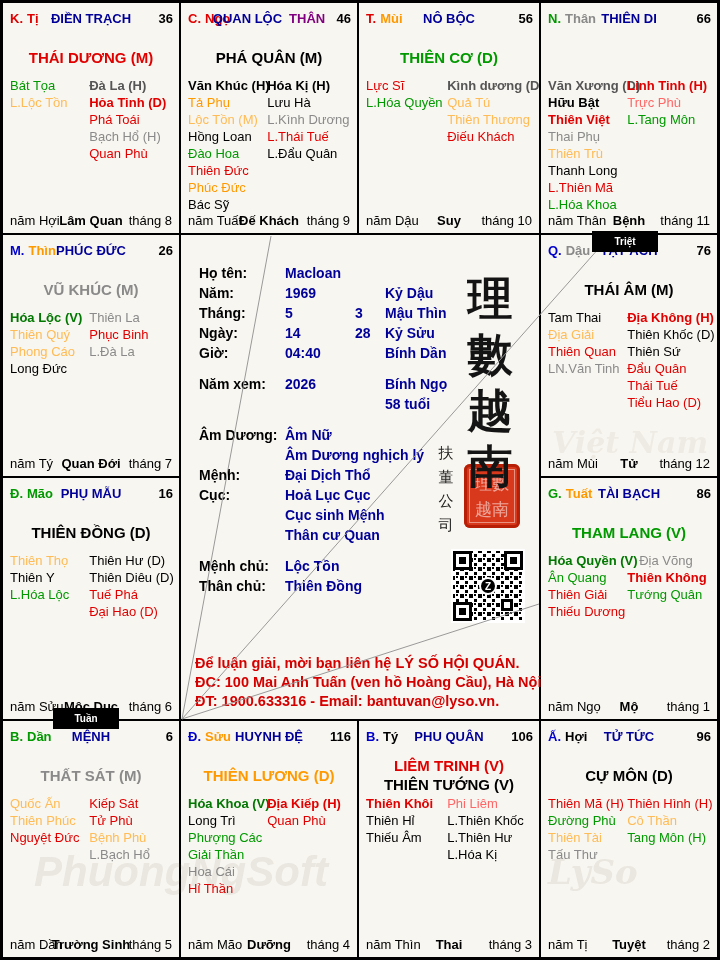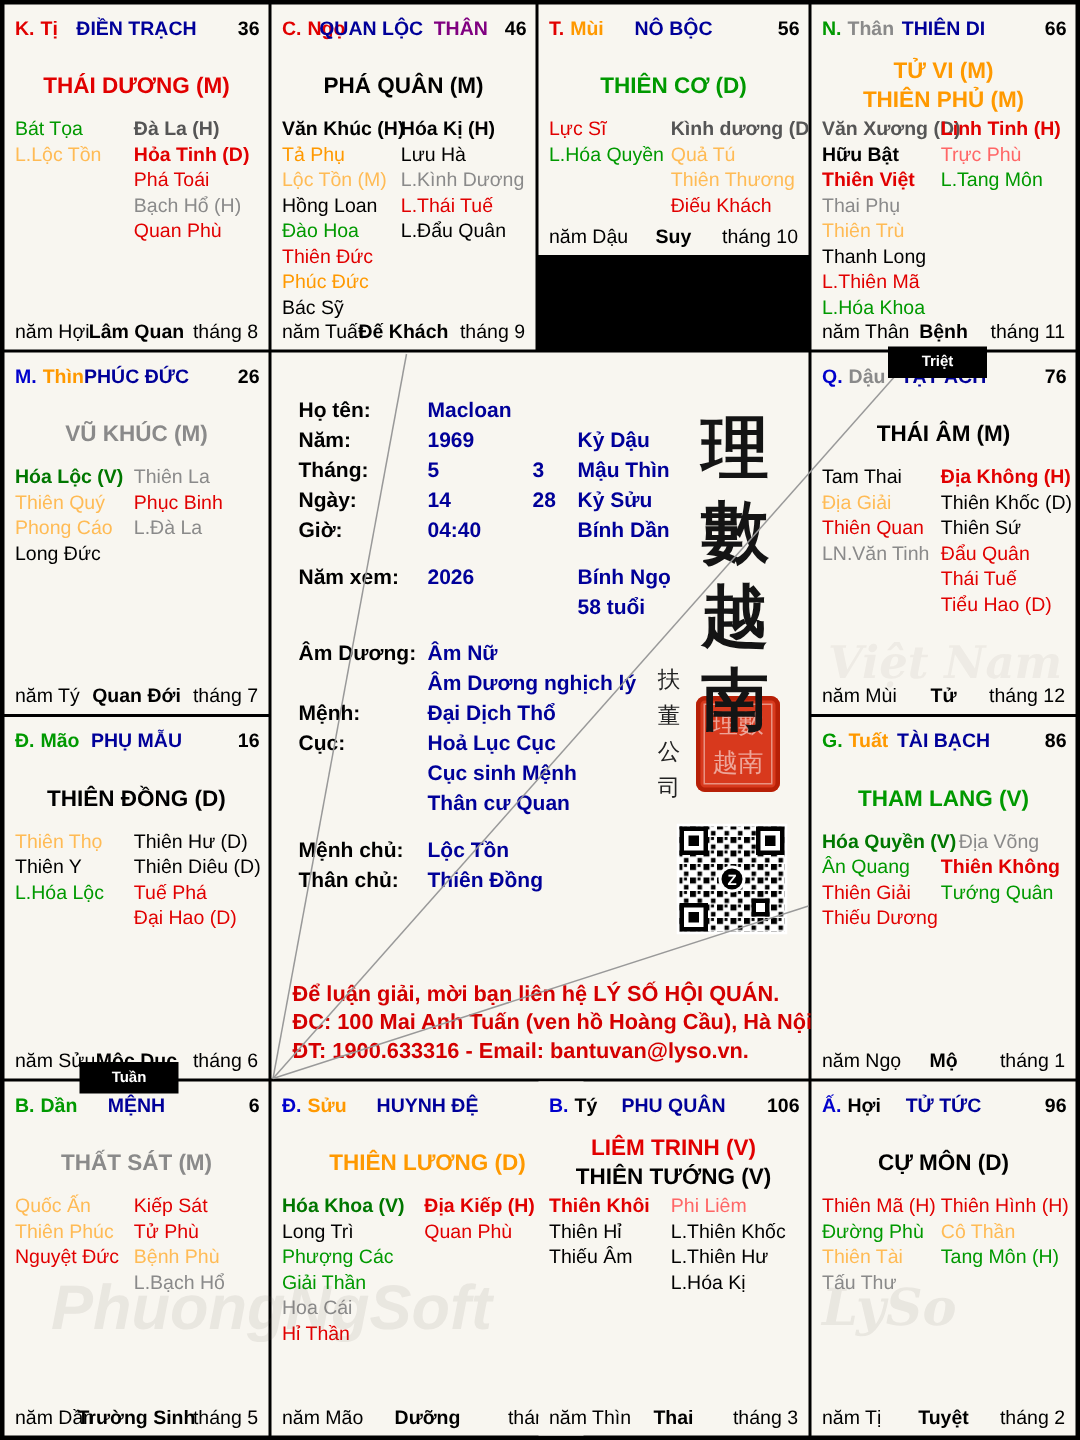--- a/index.html
+++ b/index.html
@@ -238,21 +238,21 @@
         <div class="star" style="color: rgb(138, 138, 138);">L.Kình Dương</div>
         <div class="star" style="color: rgb(225, 0, 0);">L.Thái Tuế</div>
         <div class="star" style="color: rgb(0, 0, 0);">L.Đẩu Quân</div>
       </div>
       <div class="ftr">
         <span class="fnam">năm Tuất</span>
         <span class="fstage">Đế Khách</span>
         <span class="fthang">tháng 9</span>
       </div>
     </div>
-    <div class="cell" style="left: 359px; top: 3px; width: 180px; height: 167px;">
+    <div class="cell" style="left: 359px; top: 3px; width: 180px; height: 230px;">
       <span class="stem"><span style="color: rgb(225, 0, 0);">T.</span><span class="branch" style="color: rgb(255, 153, 0);">Mùi</span></span>
       <span class="palwrap"><span>NÔ BỘC</span></span>
       <span class="num">56</span>
       <div class="mains">
         <div class="mline" style="color: rgb(0, 153, 0);">THIÊN CƠ (D)</div>
       </div>
       <div class="scol sl">
         <div class="star" style="color: rgb(225, 0, 0);">Lực Sĩ</div>
         <div class="star" style="color: rgb(0, 153, 0);">L.Hóa Quyền</div>
       </div>
@@ -265,24 +265,20 @@
       <div class="ftr">
         <span class="fnam">năm Dậu</span>
         <span class="fstage">Suy</span>
         <span class="fthang">tháng 10</span>
       </div>
     </div>
     <div class="cell" style="left: 541px; top: 3px; width: 176px; height: 230px;">
       <span class="stem"><span style="color: rgb(0, 153, 0);">N.</span><span class="branch" style="color: rgb(138, 138, 138);">Thân</span></span>
       <span class="palwrap"><span>THIÊN DI</span></span>
       <span class="num">66</span>
-      <div class="mains">
-        <div class="mline" style="color: rgb(255, 153, 0);">TỬ VI (M)</div>
-        <div class="mline" style="color: rgb(255, 153, 0);">THIÊN PHỦ (M)</div>
-      </div>
       <div class="scol sl">
         <div class="star" style="color: rgb(85, 85, 85); font-weight: bold;">Văn Xương (D)</div>
         <div class="star" style="color: rgb(0, 0, 0); font-weight: bold;">Hữu Bật</div>
         <div class="star" style="color: rgb(225, 0, 0); font-weight: bold;">Thiên Việt</div>
         <div class="star" style="color: rgb(138, 138, 138);">Thai Phụ</div>
         <div class="star" style="color: rgb(255, 187, 85);">Thiên Trù</div>
         <div class="star" style="color: rgb(0, 0, 0);">Thanh Long</div>
         <div class="star" style="color: rgb(225, 0, 0);">L.Thiên Mã</div>
         <div class="star" style="color: rgb(0, 153, 0);">L.Hóa Khoa</div>
       </div>
@@ -413,21 +409,21 @@
         <div class="star" style="color: rgb(225, 0, 0);">Tử Phù</div>
         <div class="star" style="color: rgb(255, 187, 85);">Bệnh Phù</div>
         <div class="star" style="color: rgb(138, 138, 138);">L.Bạch Hổ</div>
       </div>
       <div class="ftr">
         <span class="fnam">năm Dần</span>
         <span class="fstage">Trường Sinh</span>
         <span class="fthang">tháng 5</span>
       </div>
     </div>
-    <div class="cell" style="left: 181px; top: 721px; width: 176px; height: 236px; padding-left: 32px;">
+    <div class="cell" style="left: 181px; top: 721px; width: 176px; height: 236px;">
       <span class="stem"><span style="color: rgb(0, 0, 204);">Đ.</span><span class="branch" style="color: rgb(255, 153, 0);">Sửu</span></span>
       <span class="palwrap"><span>HUYNH ĐỆ</span></span>
       <span class="num">116</span>
       <div class="mains">
         <div class="mline" style="color: rgb(255, 153, 0);">THIÊN LƯƠNG (D)</div>
       </div>
       <div class="scol sl">
         <div class="star" style="color: rgb(0, 119, 0); font-weight: bold;">Hóa Khoa (V)</div>
         <div class="star" style="color: rgb(0, 0, 0);">Long Trì</div>
         <div class="star" style="color: rgb(0, 153, 0);">Phượng Các</div>

